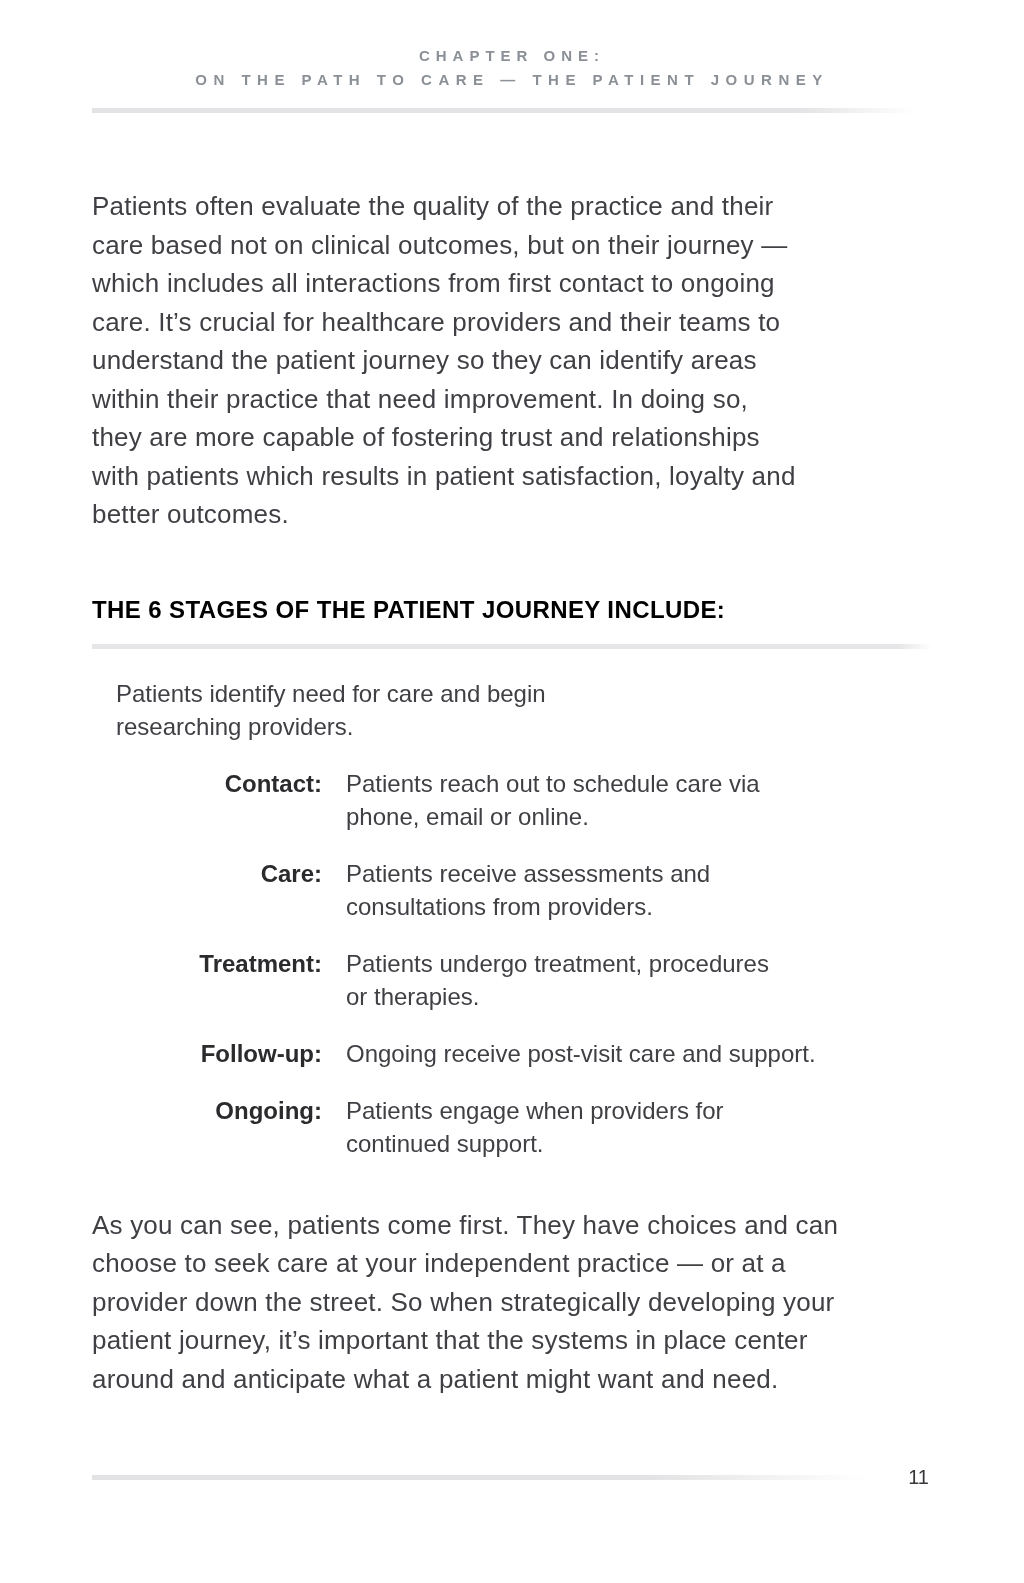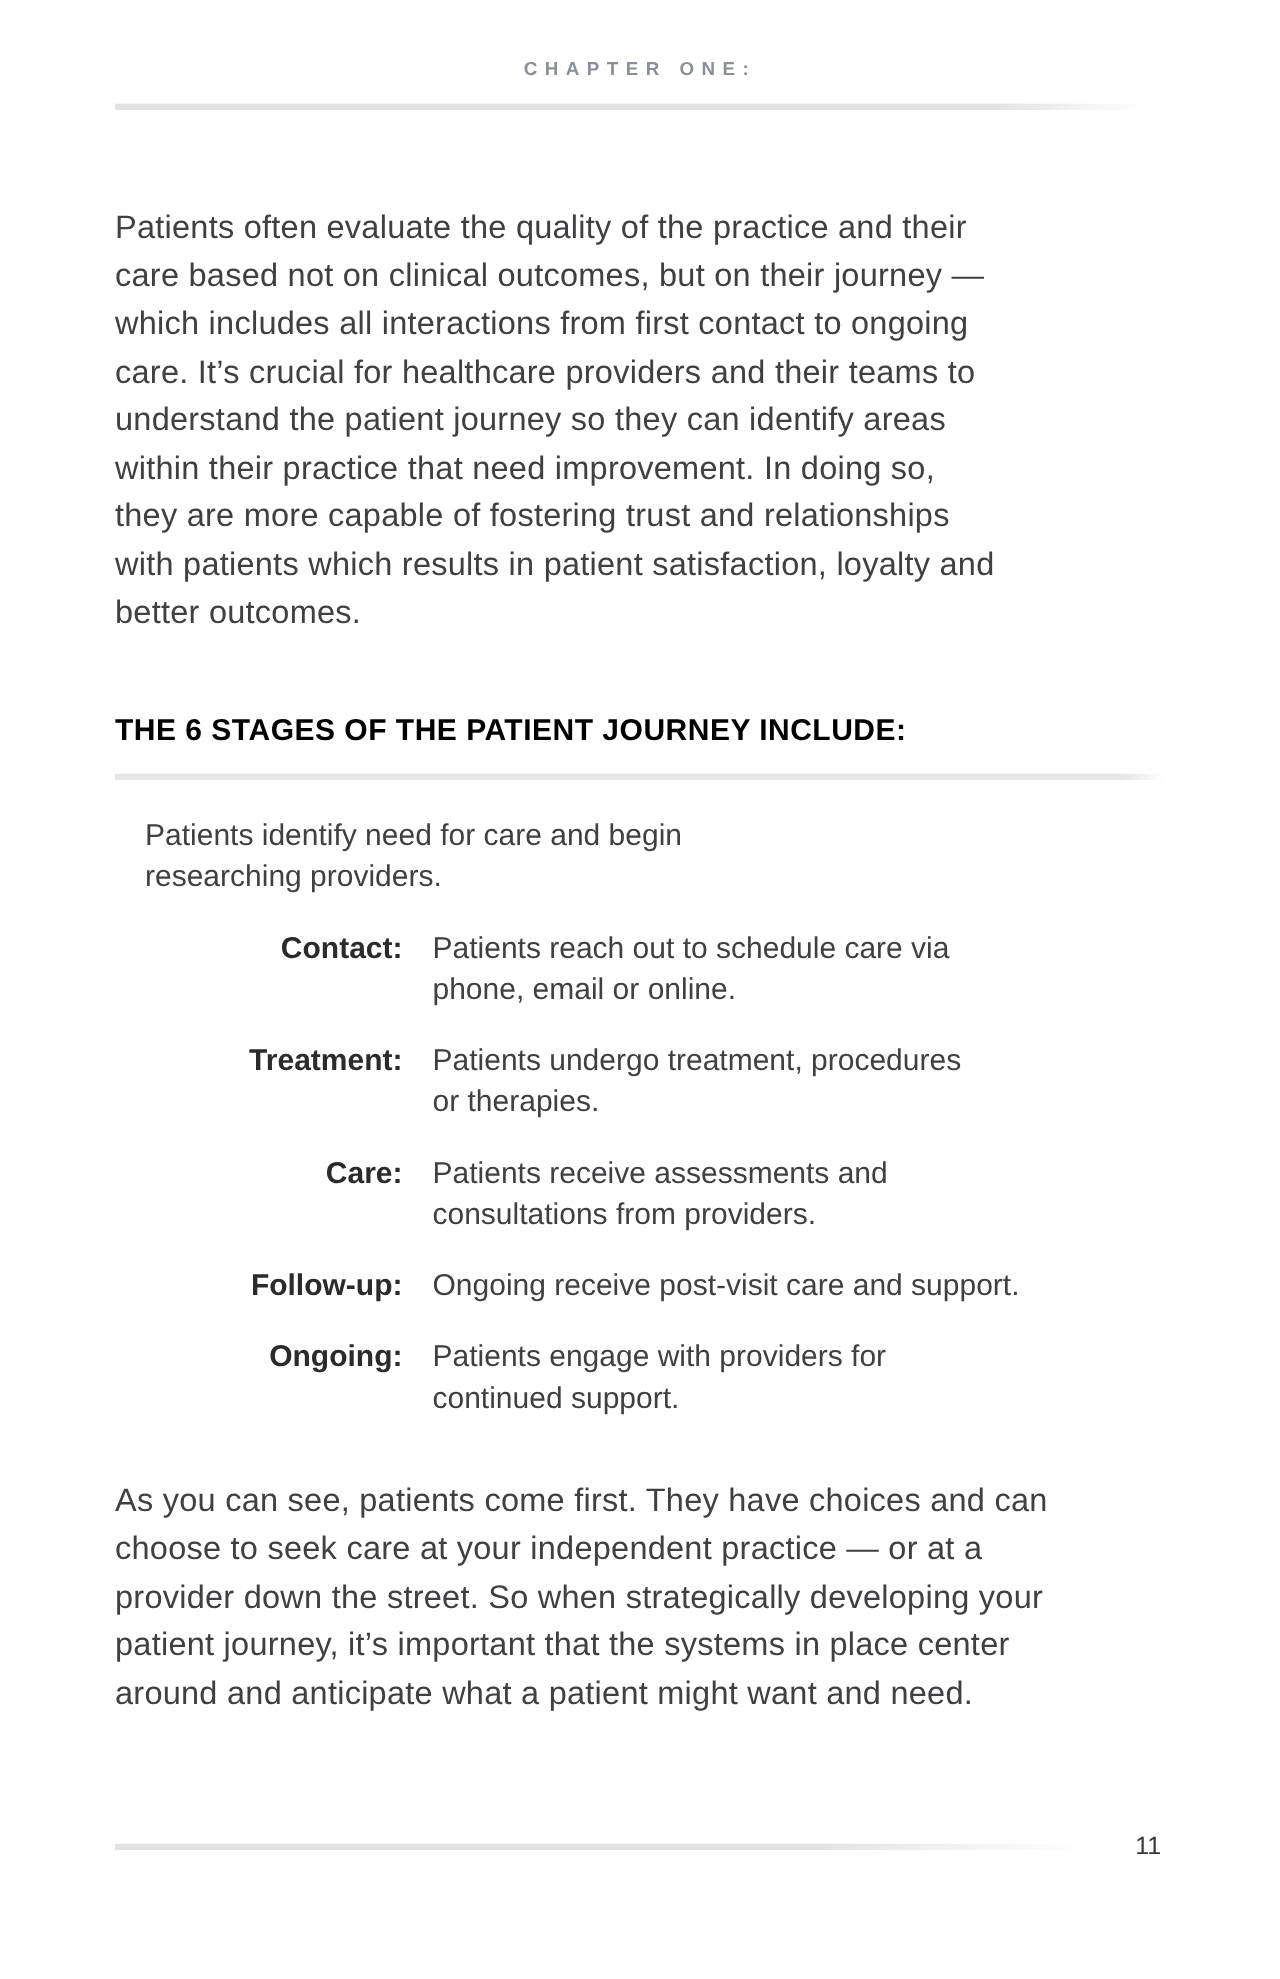--- a/index.html
+++ b/index.html
@@ -119,20 +119,21 @@
     color: #37373b;
   }
 </style>
 </head>
 <body>
 
 <div class="page">
 
   <div class="doc-header">
     <div class="chap-line1">CHAPTER ONE:</div>
+    <div class="chap-line2">ON THE PATH TO CARE — THE PATIENT JOURNEY</div>
   </div>
 
   <div class="header-rule"></div>
 
   <div class="para para-intro">Patients often evaluate the quality of the practice and their
 care based not on clinical outcomes, but on their journey —
 which includes all interactions from first contact to ongoing
 care. It’s crucial for healthcare providers and their teams to
 understand the patient journey so they can identify areas
 within their practice that need improvement. In doing so,
@@ -151,39 +152,39 @@
 researching providers.</div>
     </div>
 
     <div class="stage-row">
       <div class="stage-label">Contact:</div>
       <div class="stage-desc">Patients reach out to schedule care via
 phone, email or online.</div>
     </div>
 
     <div class="stage-row">
+      <div class="stage-label">Care:</div>
+      <div class="stage-desc">Patients receive assessments and
+consultations from providers.</div>
+    </div>
+
+    <div class="stage-row">
       <div class="stage-label">Treatment:</div>
       <div class="stage-desc">Patients undergo treatment, procedures
 or therapies.</div>
-    </div>
-
-    <div class="stage-row">
-      <div class="stage-label">Care:</div>
-      <div class="stage-desc">Patients receive assessments and
-consultations from providers.</div>
     </div>
 
     <div class="stage-row">
       <div class="stage-label">Follow-up:</div>
       <div class="stage-desc">Ongoing receive post-visit care and support.</div>
     </div>
 
     <div class="stage-row">
       <div class="stage-label">Ongoing:</div>
-      <div class="stage-desc">Patients engage with providers for
+      <div class="stage-desc">Patients engage when providers for
 continued support.</div>
     </div>
 
   </div>
 
   <div class="para para-closing">As you can see, patients come first. They have choices and can
 choose to seek care at your independent practice — or at a
 provider down the street. So when strategically developing your
 patient journey, it’s important that the systems in place center
 around and anticipate what a patient might want and need.</div>

